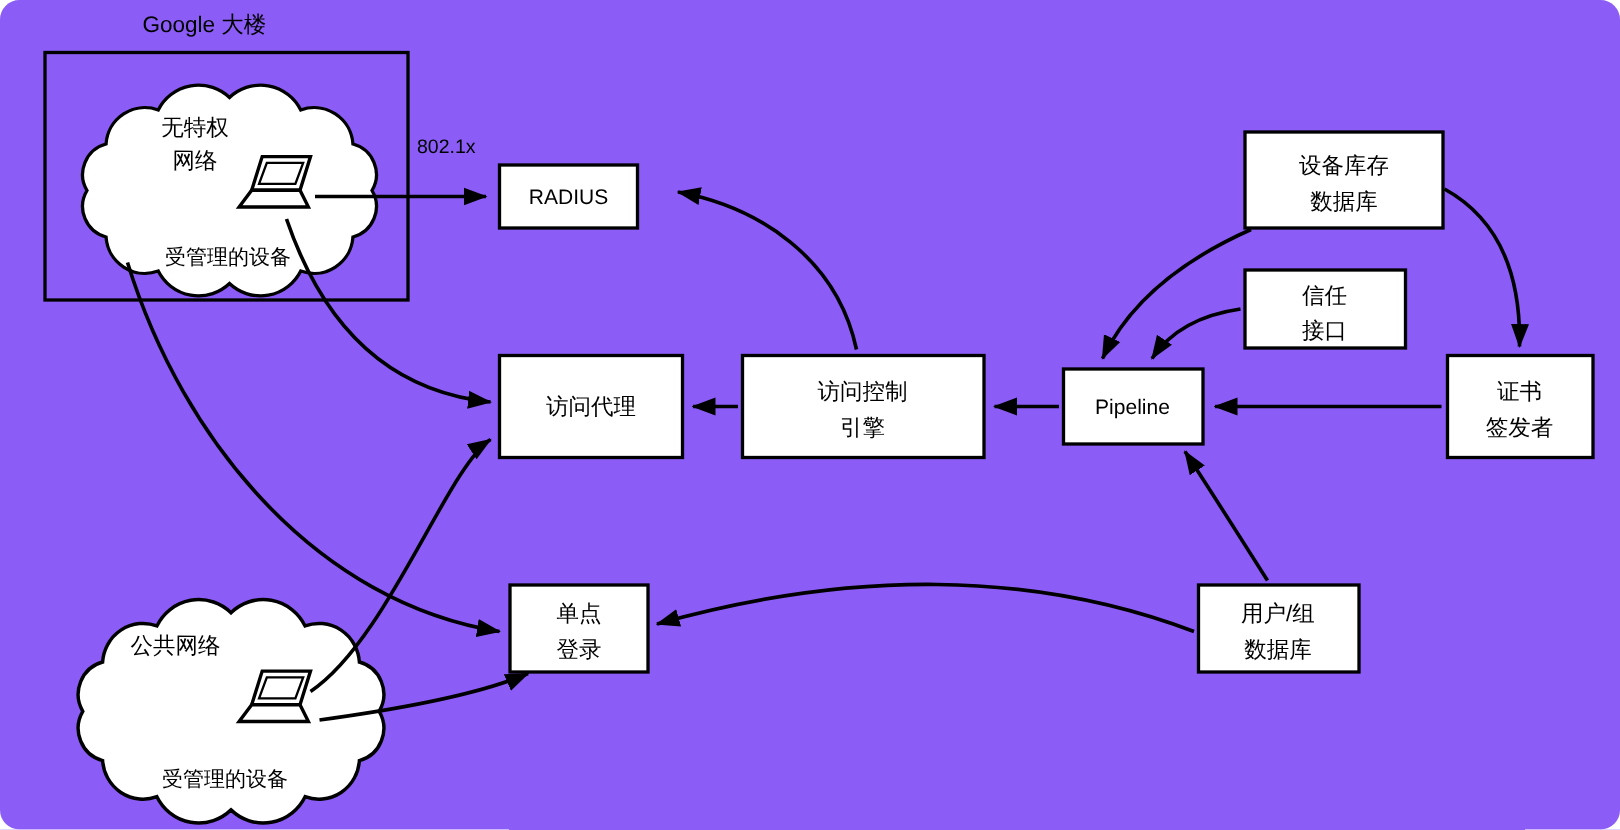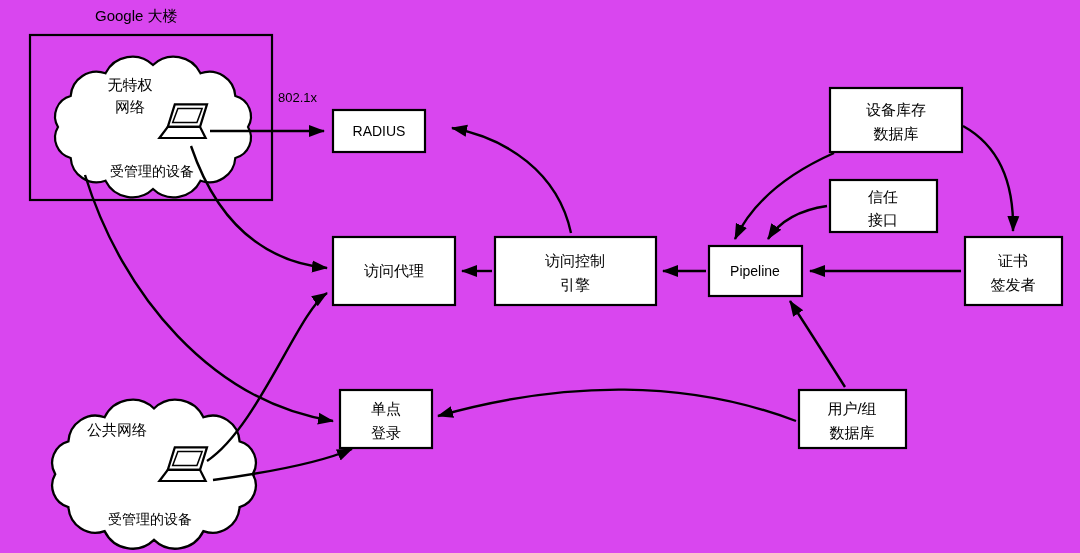--- a/index.html
+++ b/index.html
@@ -1,19 +1,20 @@
 <!DOCTYPE html>
 <html lang="zh"><head>
 <meta charset="utf-8">
 <style>
   html, body { margin: 0; padding: 0; background: #ffffff; }
   .stage {
     width: 1080px; height: 553px; position: relative;
-    background: #d946ef; overflow: hidden;
+    background: #8b5cf6; overflow: hidden;
     font-family: "Liberation Sans", "DejaVu Sans", sans-serif;
+    border-radius: 13px;
   }
   svg { display: block; }
   text {
     font-family: "Liberation Sans", "DejaVu Sans", sans-serif;
     fill: #000000;
   }
   .node-rect { fill: #ffffff; stroke: #000000; stroke-width: 2.2; }
   .edge { fill: none; stroke: #000000; stroke-width: 2.4; }
   .cloud { fill: #ffffff; stroke: #000000; stroke-width: 2.2; }
   .node-label { font-size: 15px; text-anchor: middle; }

